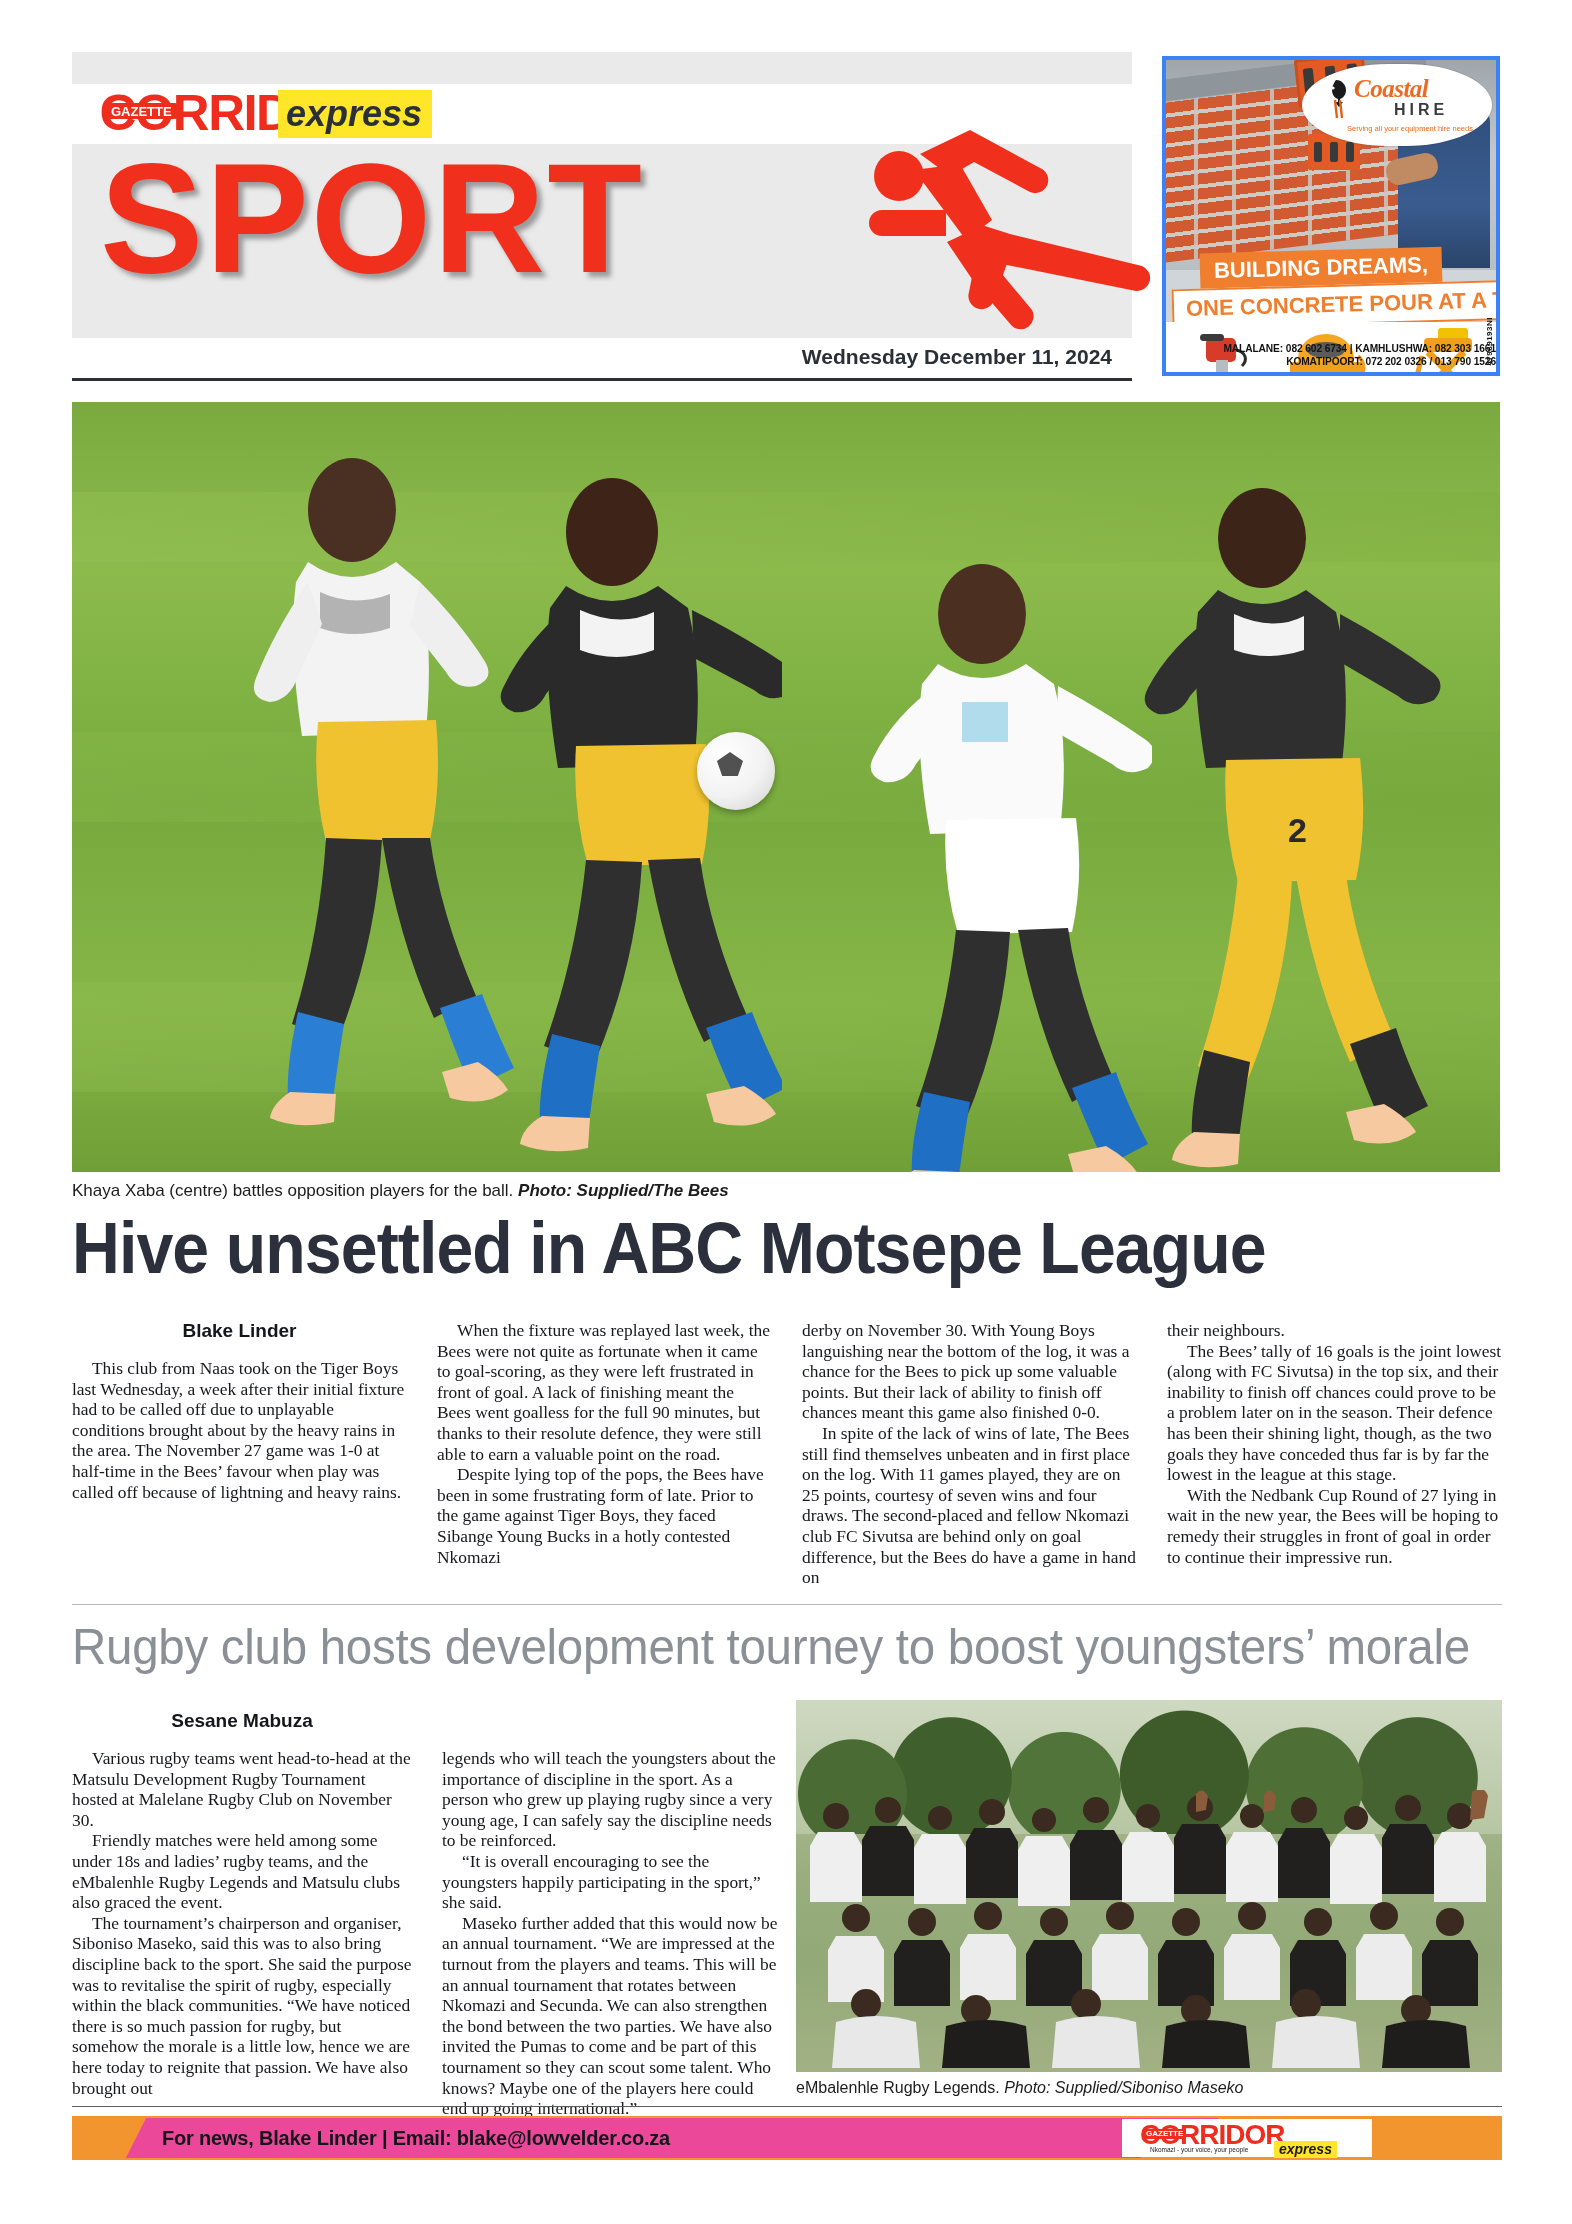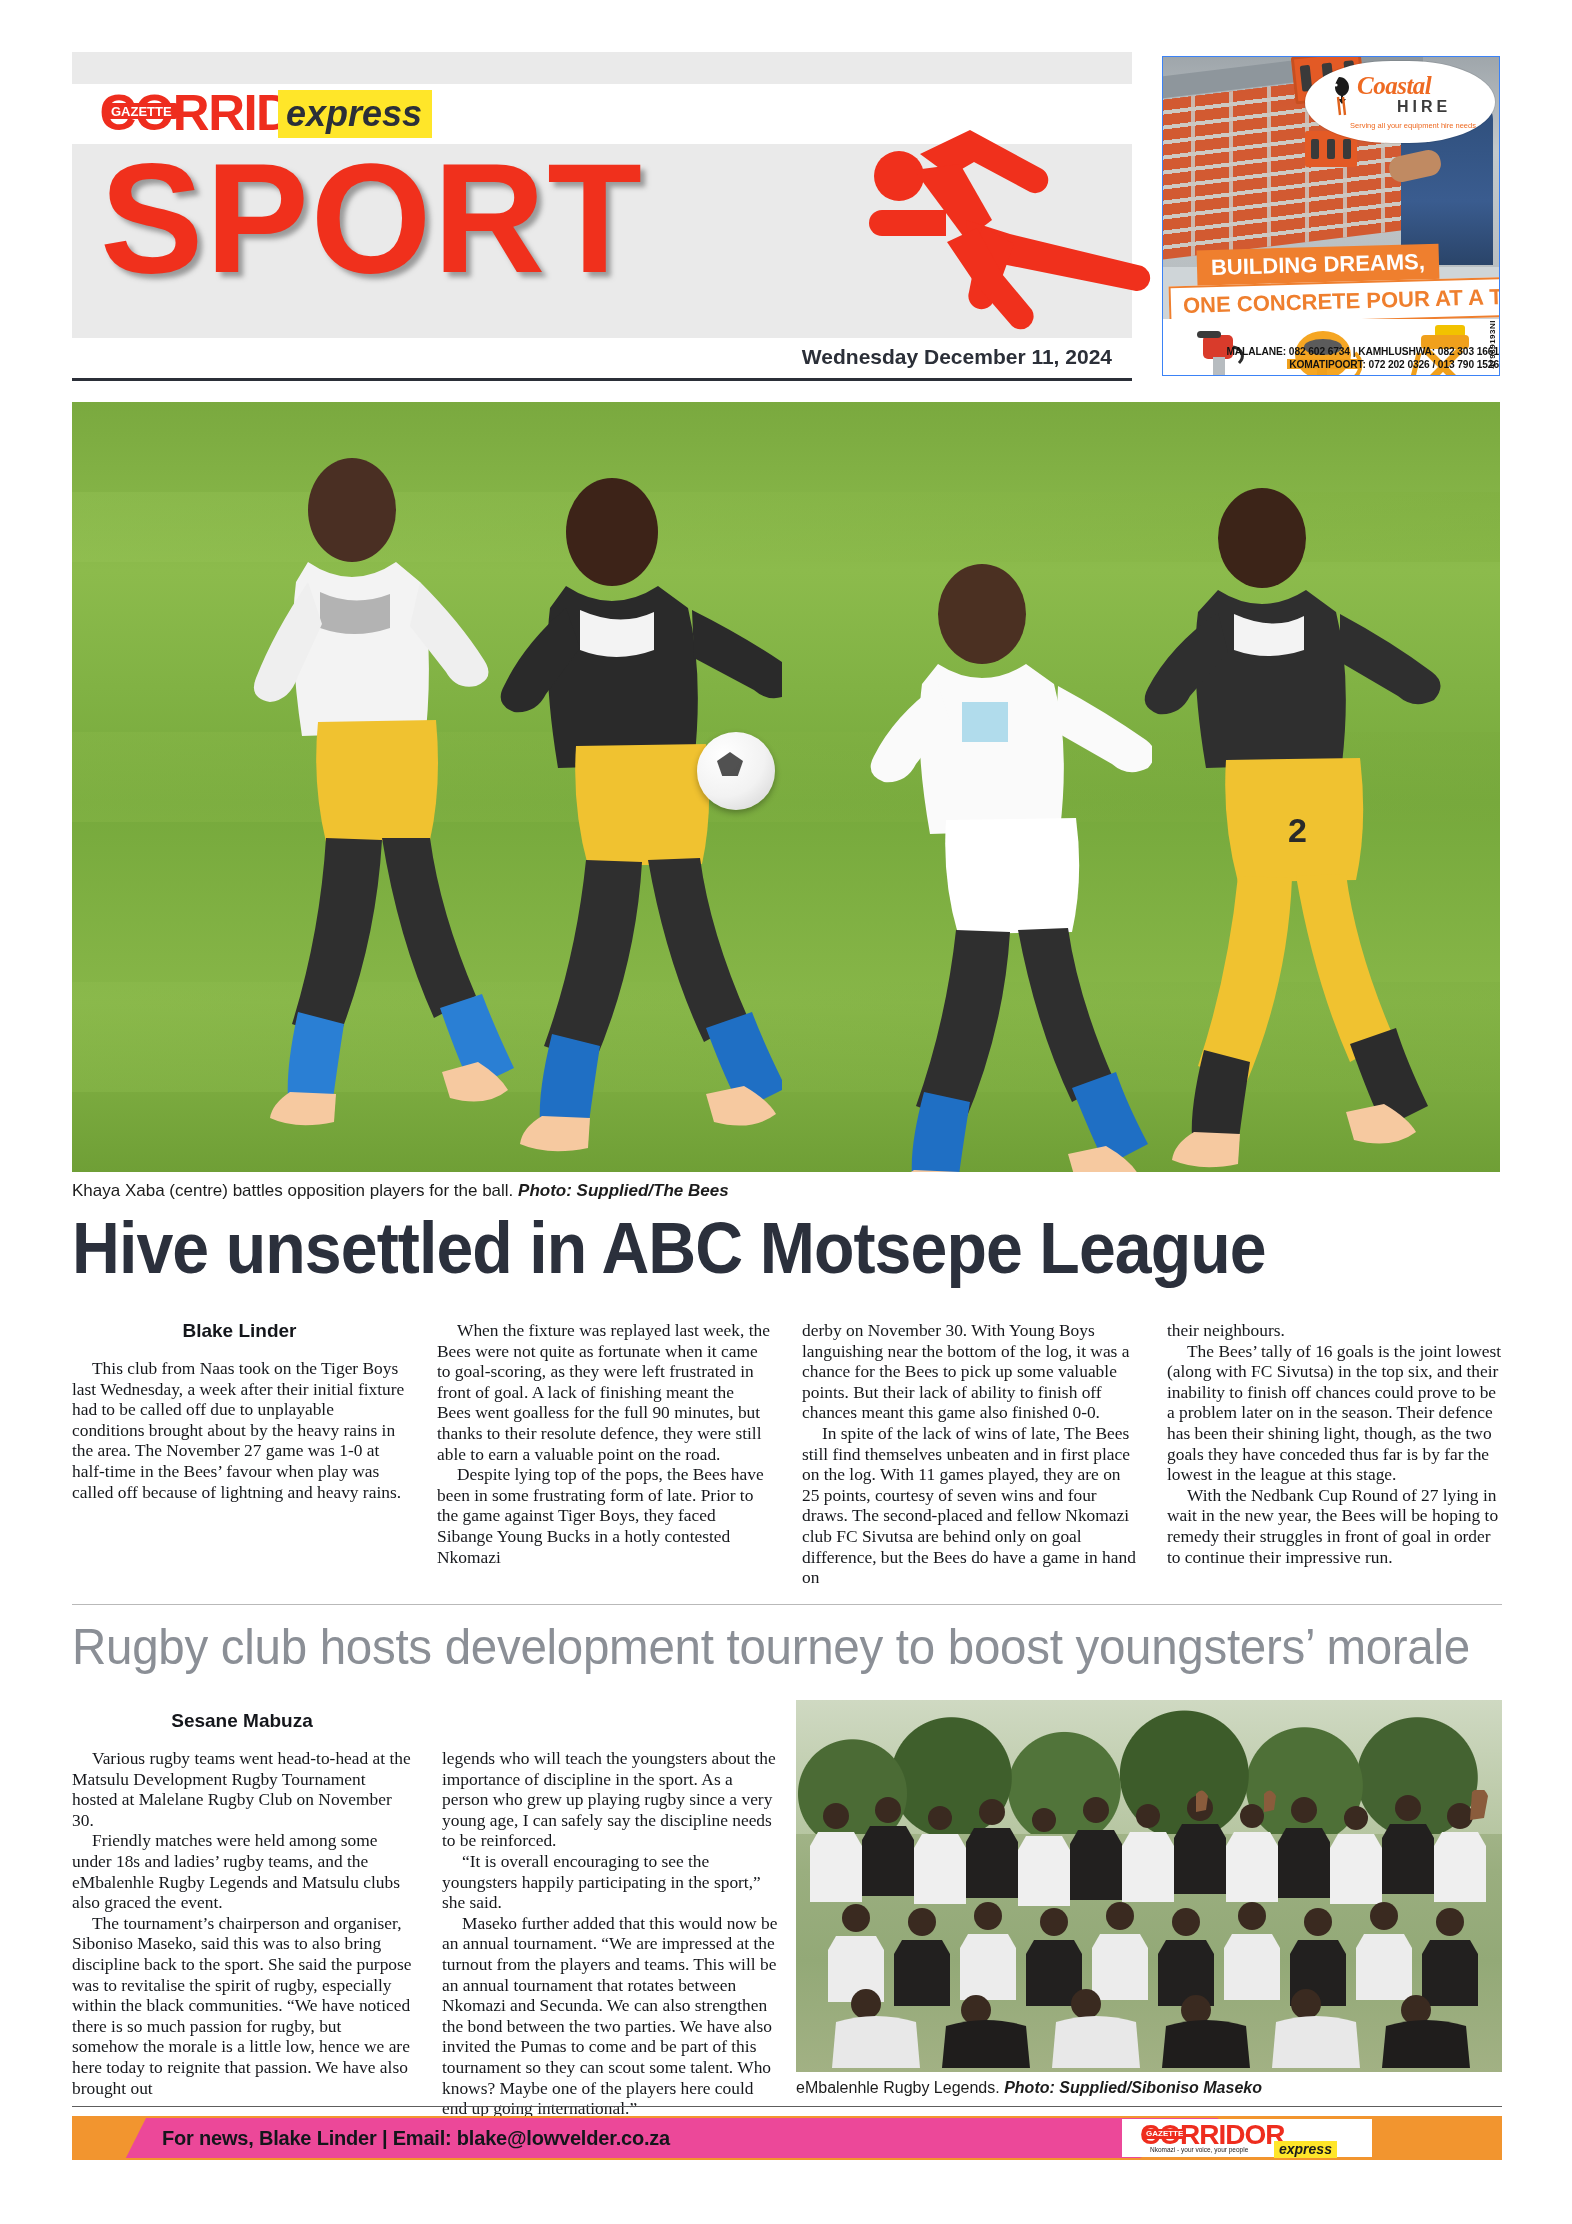--- a/index.html
+++ b/index.html
@@ -76,21 +76,21 @@
     font-family:"Liberation Sans",sans-serif;
     font-weight:bold;font-size:21px;line-height:30px;color:#2b2f38;
   }
   .mh-rule{
     position:absolute;left:0;top:326px;width:1060px;height:3px;background:#2b2f38;
   }
 
   
   .topad{
     position:absolute;left:1162px;top:56px;width:338px;height:320px;
-    border:1px solid #3b82f6;box-sizing:border-box;overflow:hidden;
+    border:4px solid #3b82f6;box-sizing:border-box;overflow:hidden;
     background:#cfd5d8;
   }
   .ad-photo{
     position:absolute;left:0;top:0;width:100%;height:210px;
     background:
       linear-gradient(180deg,#9fa6ab 0%, #c2c8cb 45%, #b9bfc2 100%);
     overflow:hidden;
   }
   .brick-wall{
     position:absolute;left:-6px;top:28px;width:250px;height:160px;
@@ -285,21 +285,21 @@
       radial-gradient(circle at 55% 56%, #3d5c2a 0 64px, transparent 65px),
       radial-gradient(circle at 72% 64%, #4e7037 0 58px, transparent 59px),
       radial-gradient(circle at 88% 58%, #446331 0 60px, transparent 61px),
       linear-gradient(180deg,#cfd9c2 0%,#b7c6a2 100%);
   }
   .rugby-crowd{position:absolute;}
   .rugby-caption{
     position:absolute;left:796px;top:2078px;width:706px;
     font-family:"Liberation Sans",sans-serif;font-size:16px;line-height:20px;color:#1c1c1c;
   }
-  .rugby-caption b{font-style:italic;font-weight:bold;}
+  .rugby-caption b{font-style:italic;font-weight:normal;}
 
   
   .div-rule2{
     position:absolute;left:72px;top:2106px;width:1430px;height:1px;background:#5d5d5d;
   }
   .footer{
     position:absolute;left:72px;top:2116px;width:1430px;height:44px;
     border:2px solid #f2952f;box-sizing:border-box;background:#ec4899;
     overflow:hidden;
   }

